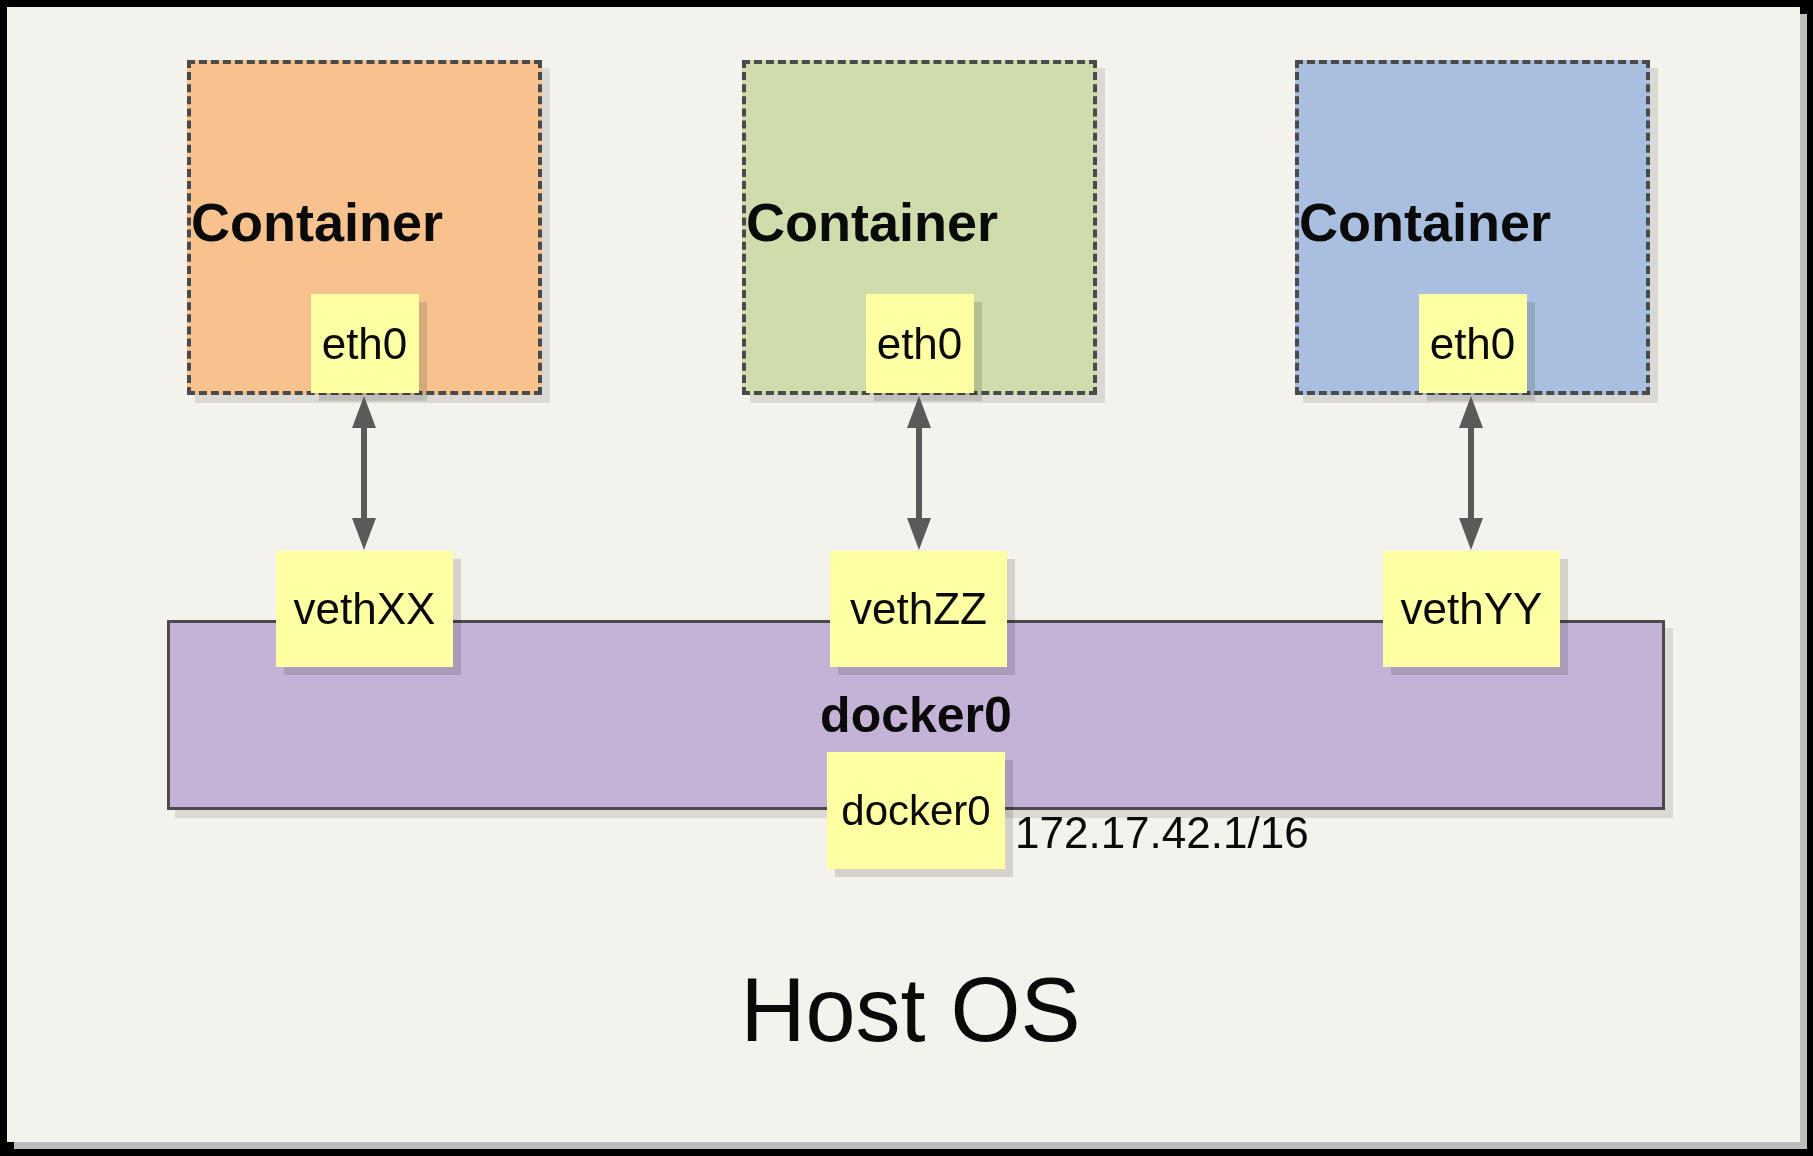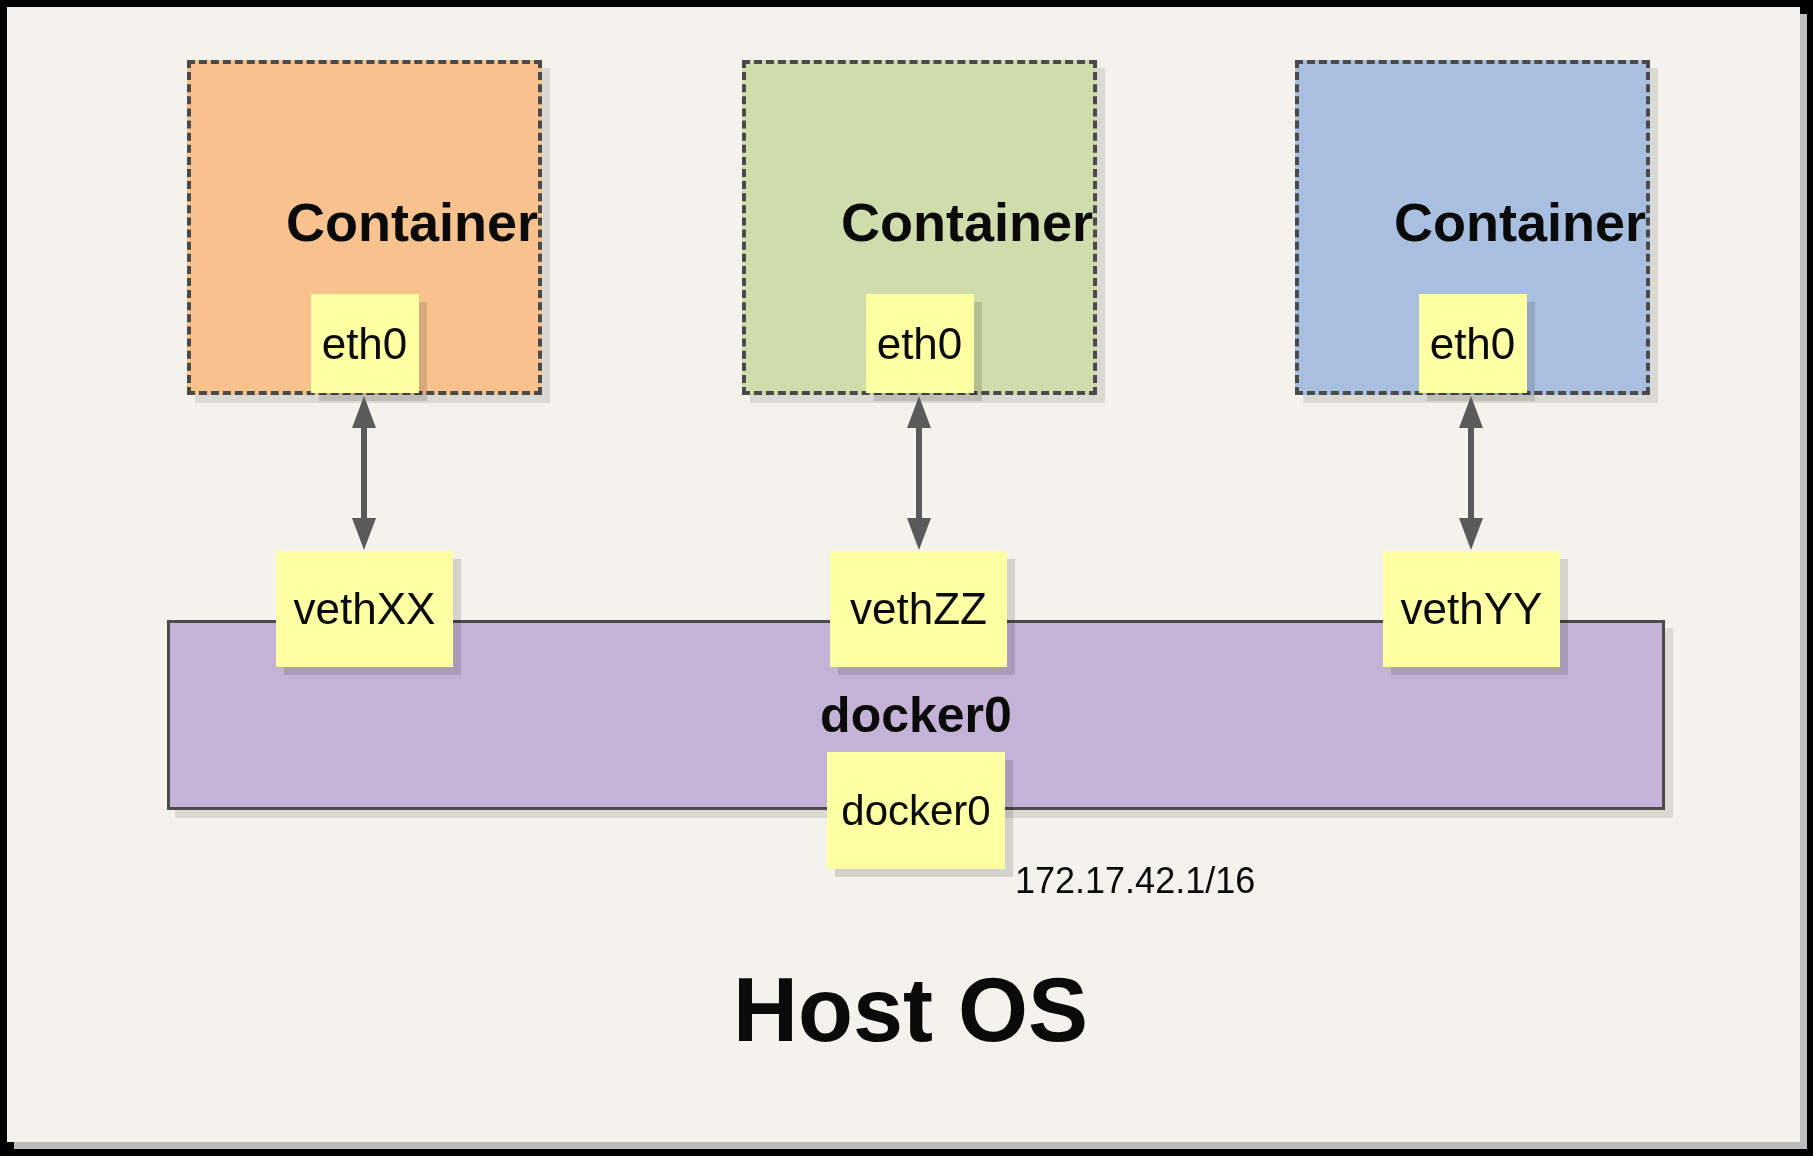--- a/index.html
+++ b/index.html
@@ -17,21 +17,21 @@
     background:#f4f2ec;
     box-shadow:7px 7px 0 #bdbdbd;
   }
   
   .container-box{
     position:absolute;top:53px;
     width:355px;height:335px;
     box-sizing:border-box;
     border:4px dashed #4a4a4a;
     box-shadow:8px 8px 0 rgba(0,0,0,0.10);
-    display:flex;align-items:center;justify-content:flex-end;
+    display:flex;align-items:center;justify-content:flex-start;
   }
   .c0{left:180px}.c1{left:735px}.c2{left:1288px}
   .container-title{
     font-size:54px;font-weight:bold;letter-spacing:0px;
     transform:translateY(-6px);
   }
   
   .eth-box{
     position:absolute;bottom:-2px;left:50%;
     transform:translateX(-50%);
@@ -71,27 +71,27 @@
   .bridge-title{font-size:50px;font-weight:bold;}
   .bridge-if-box{
     position:absolute;left:820px;top:745px;
     width:178px;height:117px;
     background:#ffffa3;
     box-shadow:8px 8px 0 rgba(0,0,0,0.13);
     display:flex;align-items:center;justify-content:center;
     font-size:42px;z-index:3;
   }
   .bridge-ip{
-    position:absolute;left:1008px;top:856px;
-    font-size:36px;line-height:1;z-index:3;
+    position:absolute;left:1008px;top:804px;
+    font-size:44px;line-height:1;z-index:3;
   }
   .host-title{
     position:absolute;left:7px;top:958px;width:1793px;
     text-align:center;
-    font-size:90px;line-height:1;font-weight:bold;
+    font-size:90px;line-height:1;font-weight:normal;
     z-index:1;
   }
 </style>
 </head>
 <body>
 
 <div class="canvas">
   <div class="panel" style="background-color: rgb(244, 242, 236);">
 
     <div class="container-box c0" style="background-color: rgb(247, 194, 142);">

